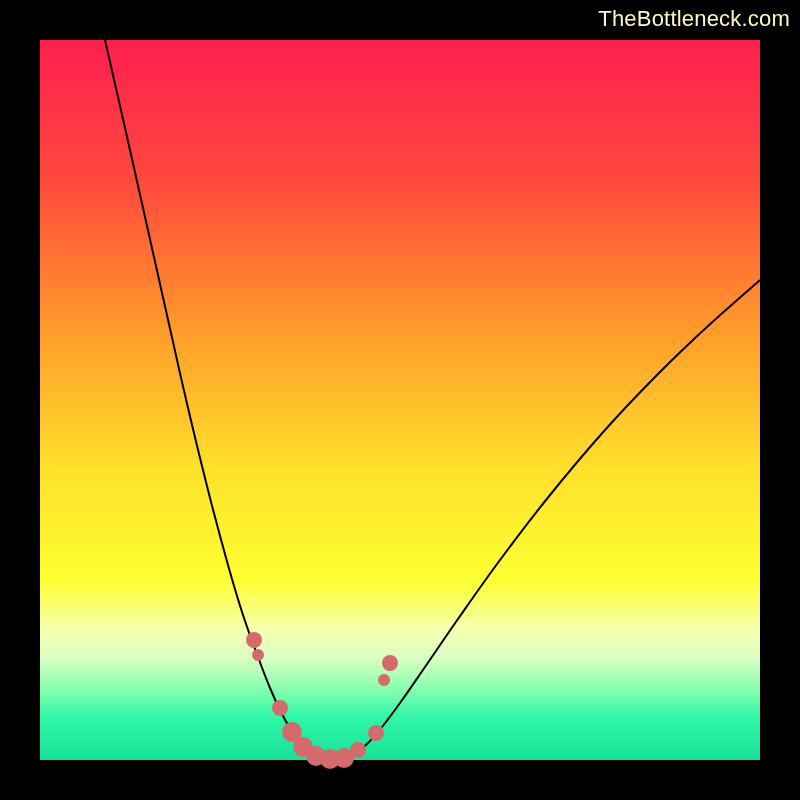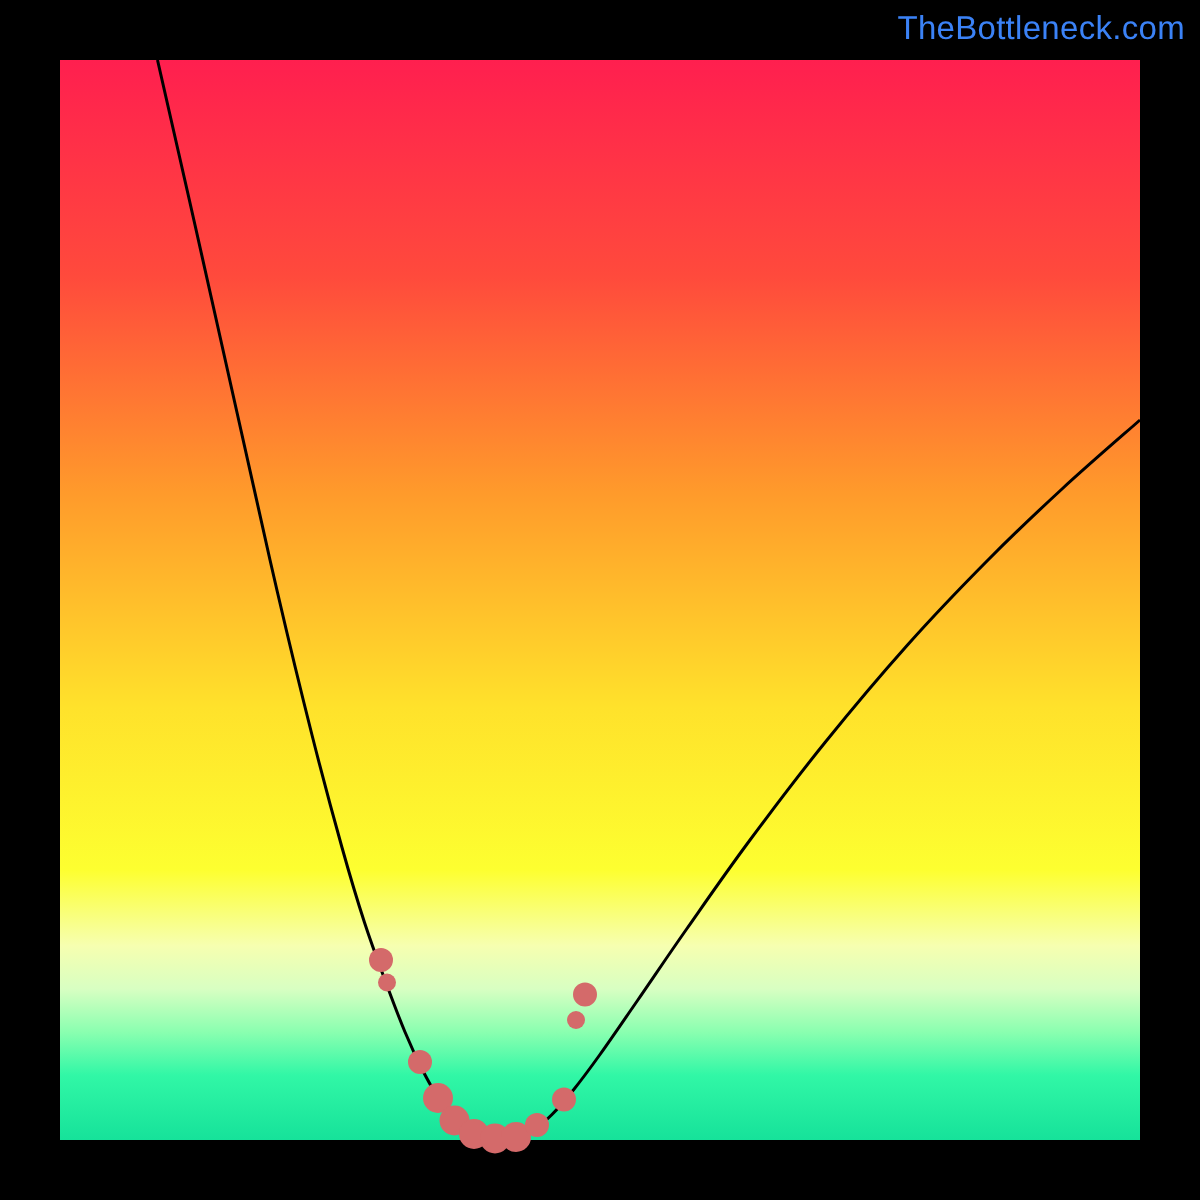--- a/index.html
+++ b/index.html
@@ -16,21 +16,21 @@
     left: 0;
     top: 0;
     width: 800px;
     height: 800px;
     background: #000;
   }
   .watermark {
     position: absolute;
     top: 6px;
     right: 10px;
-    color: #3b82f6;
+    color: #fef9c3;
     font-size: 22px;
     letter-spacing: 0.2px;
     font-weight: 400;
     user-select: none;
   }
   svg {
     position: absolute;
     left: 40px;
     top: 40px;
     width: 720px;

